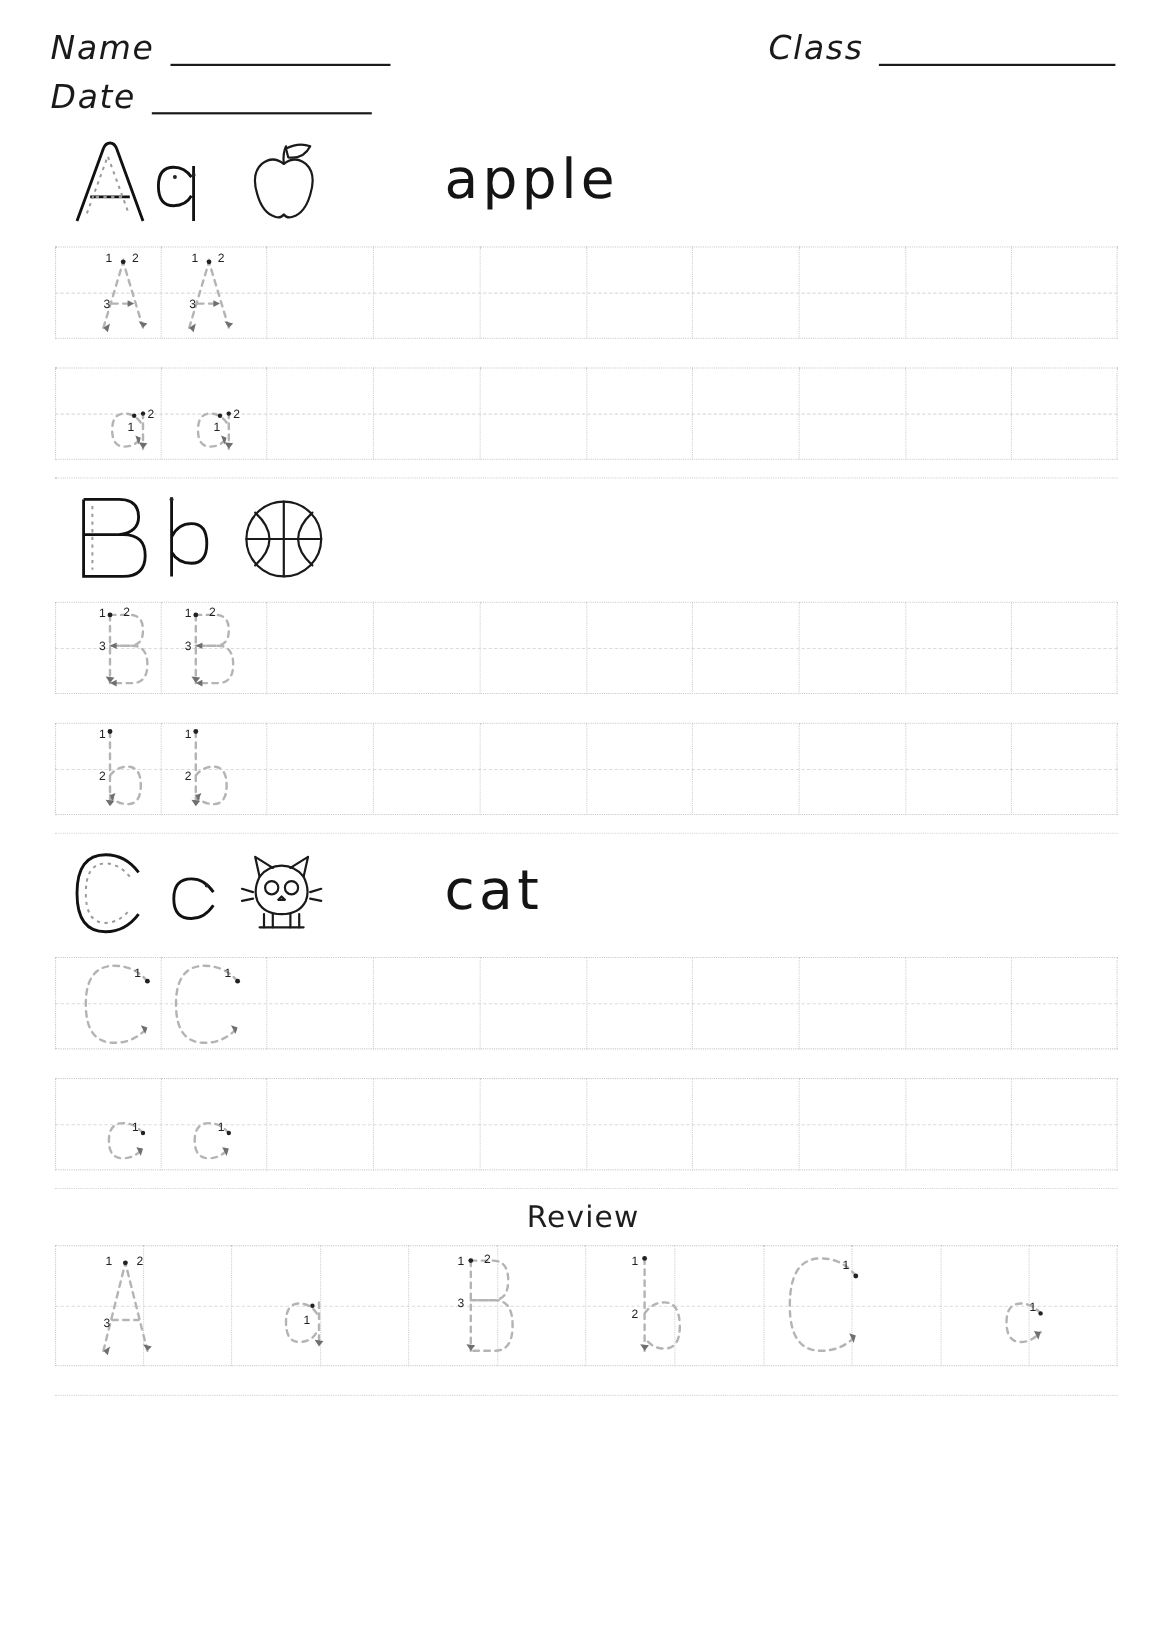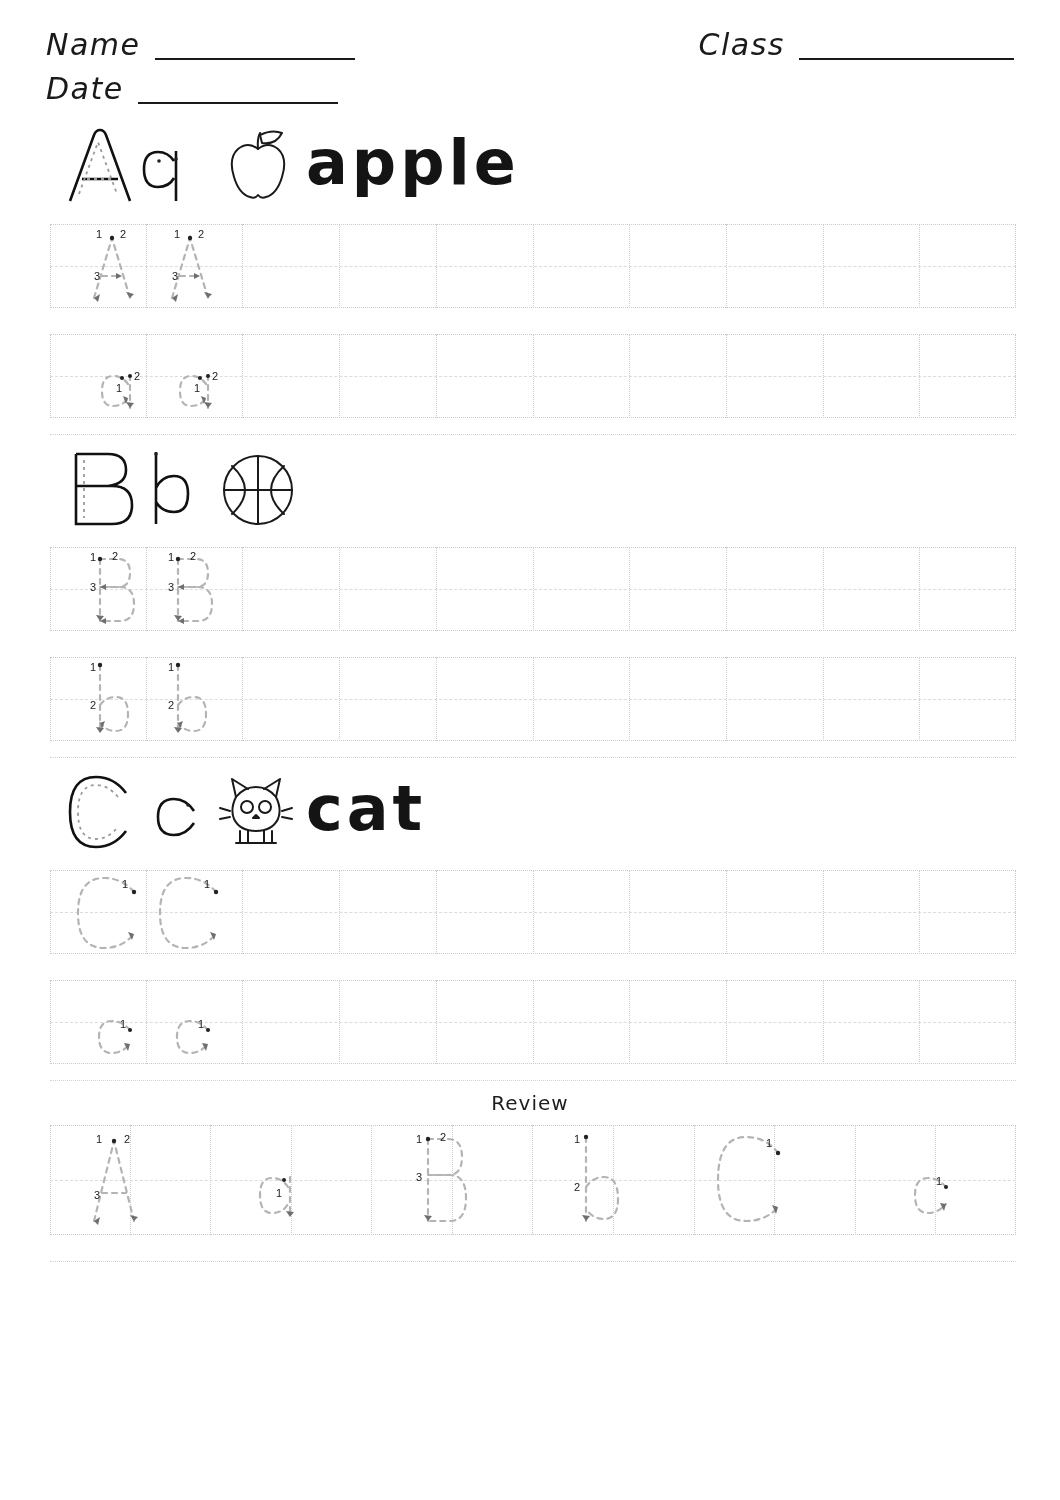--- a/index.html
+++ b/index.html
@@ -79,25 +79,26 @@
     flex: 0 0 auto;
   }
   .pic {
     width: 96px;
     height: 90px;
     position: relative;
     flex: 0 0 auto;
     margin-left: 4px;
   }
   .word {
-    font-size: 62px;
+    font-size: 50px;
     font-family: "DejaVu Sans", sans-serif;
-    font-weight: 700;
+    font-weight: 400;
     letter-spacing: 4px;
     color: #141414;
+    margin-left: 98px;
     line-height: 1;
     padding-bottom: 6px;
   }
 
   
   .strip {
     position: relative;
     width: 966px;
     height: 84px;
     margin: 10px 0 0 4px;
@@ -140,21 +141,21 @@
   }
 
   .sep {
     width: 966px;
     margin: 16px 0 0 4px;
     border-top: 1px dotted #d2d2d2;
   }
 
   .review-label {
     text-align: center;
-    font-size: 20px;
+    font-size: 27px;
     font-family: "DejaVu Sans", sans-serif;
     color: #1e1e1e;
     letter-spacing: 1px;
     margin: 10px 0 4px 0;
   }
 
   .footline {
     width: 966px;
     margin: 26px 0 0 4px;
     border-top: 1px dotted #d2d2d2;

